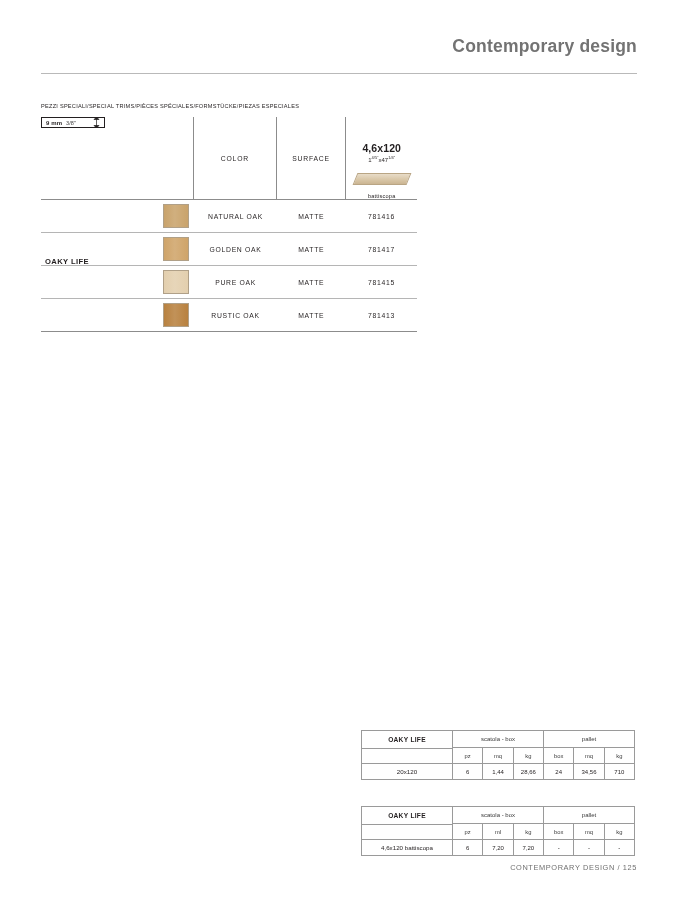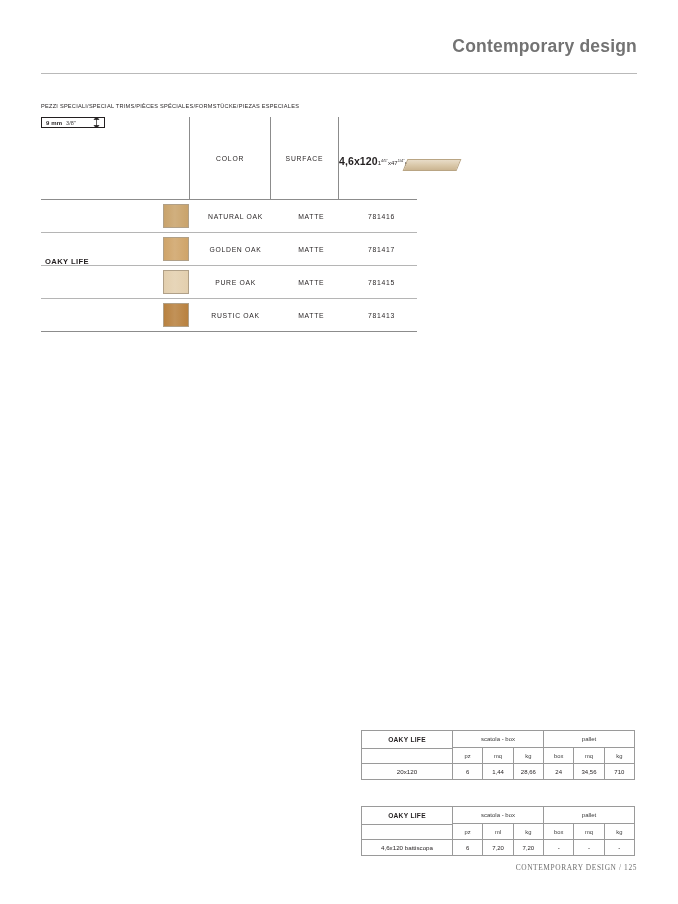--- a/index.html
+++ b/index.html
@@ -101,22 +101,23 @@
   .col-brand  { width: 128px; }
   .col-swatch { width: 40px; }
   .col-color  { width: 90px; }
   .col-surface{ width: 76px; border-left: 1px solid #8c8c8c; border-right: 1px solid #8c8c8c; }
 
   .th-color-sep { border-left: 1px solid #8c8c8c; }
 
   .size-block {
     width: 78px;
     display: flex;
-    align-items: center;
-    justify-content: space-between;
+    flex-direction: column;
+    align-items: center;
+    justify-content: flex-end;
     padding-top: 6px;
     box-sizing: border-box;
   }
   .size-main {
     font-size: 10.5px;
     font-weight: bold;
     letter-spacing: 0.1px;
   }
   .size-sub {
     font-size: 6px;
@@ -279,21 +280,20 @@
   .pack-row .c:last-child { border-right: none; }
 
   
   .footer {
     position: absolute;
     right: 41px;
     bottom: 32px;
     font-size: 7.4px;
     letter-spacing: 0.6px;
     color: #6f6f6f;
-    font-family: Liberation Serif, serif;
   }
 </style>
 </head>
 <body>
 
 <div class="page-title">Contemporary design</div>
 <div class="header-rule"></div>
 
 <div class="trims-caption">PEZZI SPECIALI/SPECIAL TRIMS/PIÈCES SPÉCIALES/FORMSTÜCKE/PIEZAS ESPECIALES</div>
 

